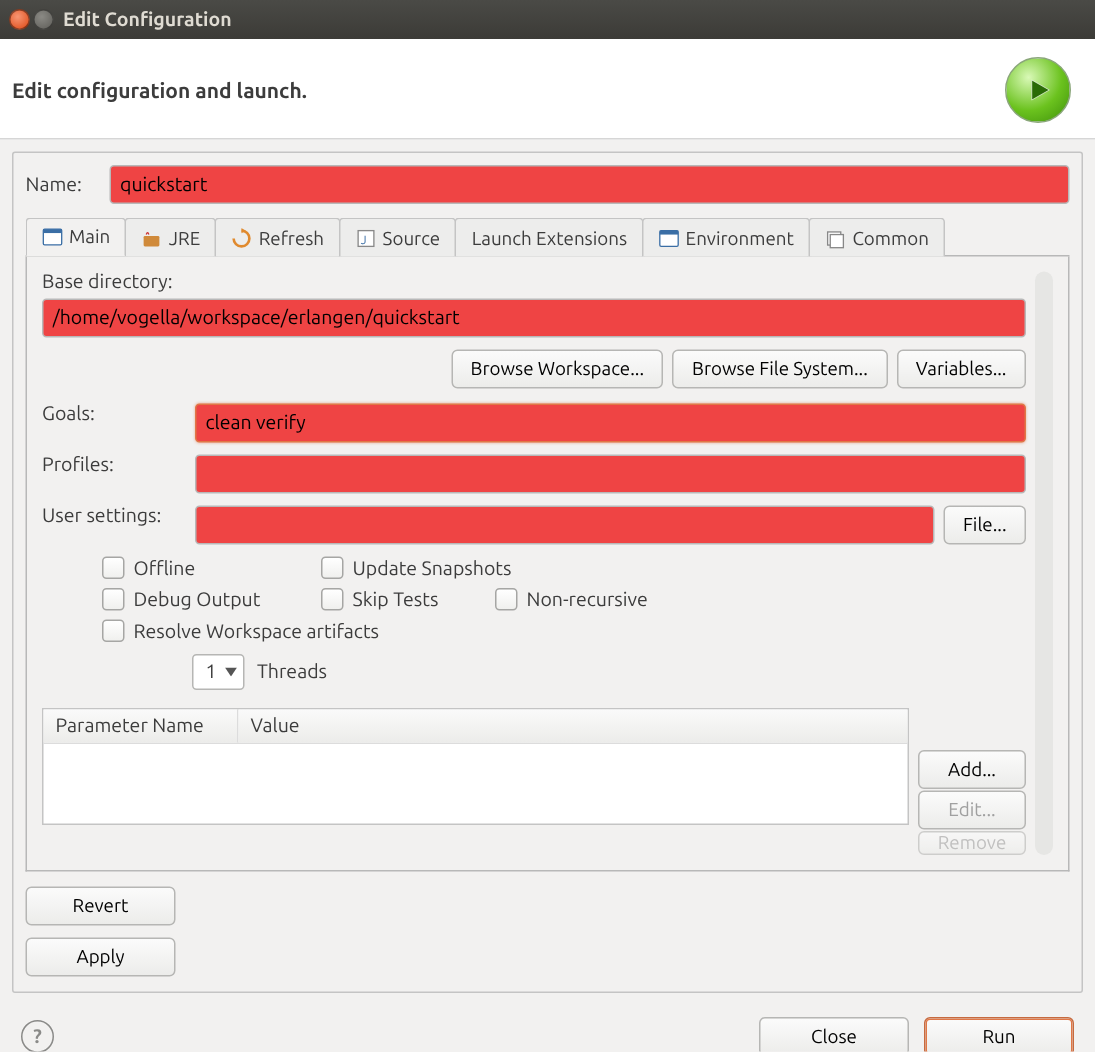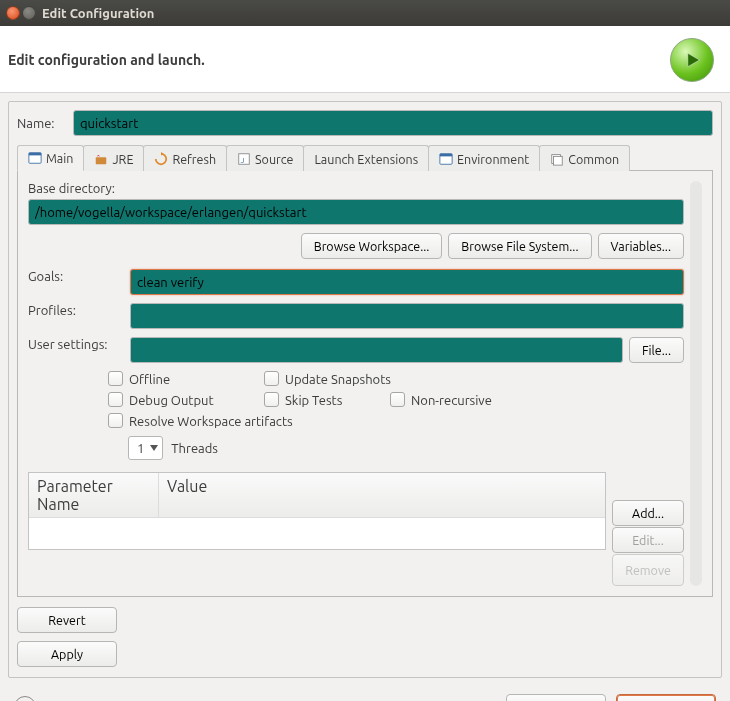--- a/index.html
+++ b/index.html
@@ -49,21 +49,21 @@
   border-radius: 2px;
   background: #f2f1f0;
   padding: 8px;
 }
 .row { display: flex; align-items: center; margin-bottom: 8px; gap: 8px; }
 .label { width: 48px; }
 .text-input {
   flex: 1;
   height: 26px;
   padding: 2px 6px;
-  background: #0f766e;
+  background: #ef4444;
   border: 1px solid #b8b8b8;
   border-radius: 3px;
   font-size: 13px;
   font-family: inherit;
 }
 .tabs {
   display: flex;
   border-bottom: 1px solid #b8b8b8;
   margin-bottom: 0;
 }
@@ -112,21 +112,21 @@
   font-family: inherit;
   cursor: pointer;
 }
 .btn:disabled { color: #a0a0a0; }
 .btn-row { display: flex; justify-content: flex-end; gap: 6px; margin-bottom: 10px; padding-right: 0; align-items: flex-end; }
 .goals-input {
   border: 1px solid #e07746;
   box-shadow: 0 0 2px rgba(221,72,20,0.4);
   outline: none;
 }
-.checkbox-row { display: flex; gap: 26px; margin: 6px 0 6px 80px; align-items: flex-start; flex-wrap: wrap; }
+.checkbox-row { display: flex; gap: 16px; margin: 6px 0 6px 40px; align-items: flex-start; flex-wrap: wrap; }
 .chk { display: flex; align-items: center; gap: 6px; }
 .chk-box {
   appearance: none;
   width: 15px; height: 15px;
   border: 1px solid #a6a6a4;
   border-radius: 3px;
   background: linear-gradient(to bottom, #fff, #f0f0ee);
   cursor: pointer;
 }
 .threads-row { display: flex; align-items: center; gap: 8px; margin: 8px 0 12px 100px; }
@@ -144,21 +144,21 @@
   flex: 1;
   border: 1px solid #c4c4c4;
   background: #fff;
   height: 78px;
 }
 .table-header { display: flex; border-bottom: 1px solid #dcdcdc; }
 .th {
   padding: 4px 8px;
   background: linear-gradient(to bottom, #fafafa, #ececea);
   border-right: 1px solid #dcdcdc;
-  font-size: 16px;
+  font-size: 13px;
 }
 .table-btns { display: flex; flex-direction: column; gap: 1px; width: 72px; margin-top: 28px; }
 .table-btns .btn { width: 100%; padding: 0; }
 .bottom-btns { display: flex; justify-content: flex-end; gap: 8px; padding: 10px 2px 2px 0; flex-direction: column; }
 .footer {
   display: flex; align-items: center;
   padding: 8px 14px 14px 14px;
   gap: 10px;
 }
 .help-icon {
@@ -316,21 +316,21 @@
       <div class="table-wrap">
         <div class="table">
           <div class="table-header">
             <div class="th" style="width:130px;">Parameter Name</div>
             <div class="th" style="flex:1;border-right:none;">Value</div>
           </div>
         </div>
         <div class="table-btns">
           <button class="btn">Add...</button>
           <button class="btn" disabled="">Edit...</button>
-          <button class="btn" disabled="" style="overflow:hidden;height:32px;opacity:0.6;text-align:center;">Remove</button>
+          <button class="btn" disabled="" style="overflow:hidden;height:16px;opacity:0.6;text-align:center;">Remove</button>
         </div>
       </div>
     </div>
     <div class="scrollbar"></div>
   </div>
 
   <div class="bottom-btns">
     <button class="btn wide-btn">Revert</button>
     <button class="btn wide-btn">Apply</button>
   </div>

